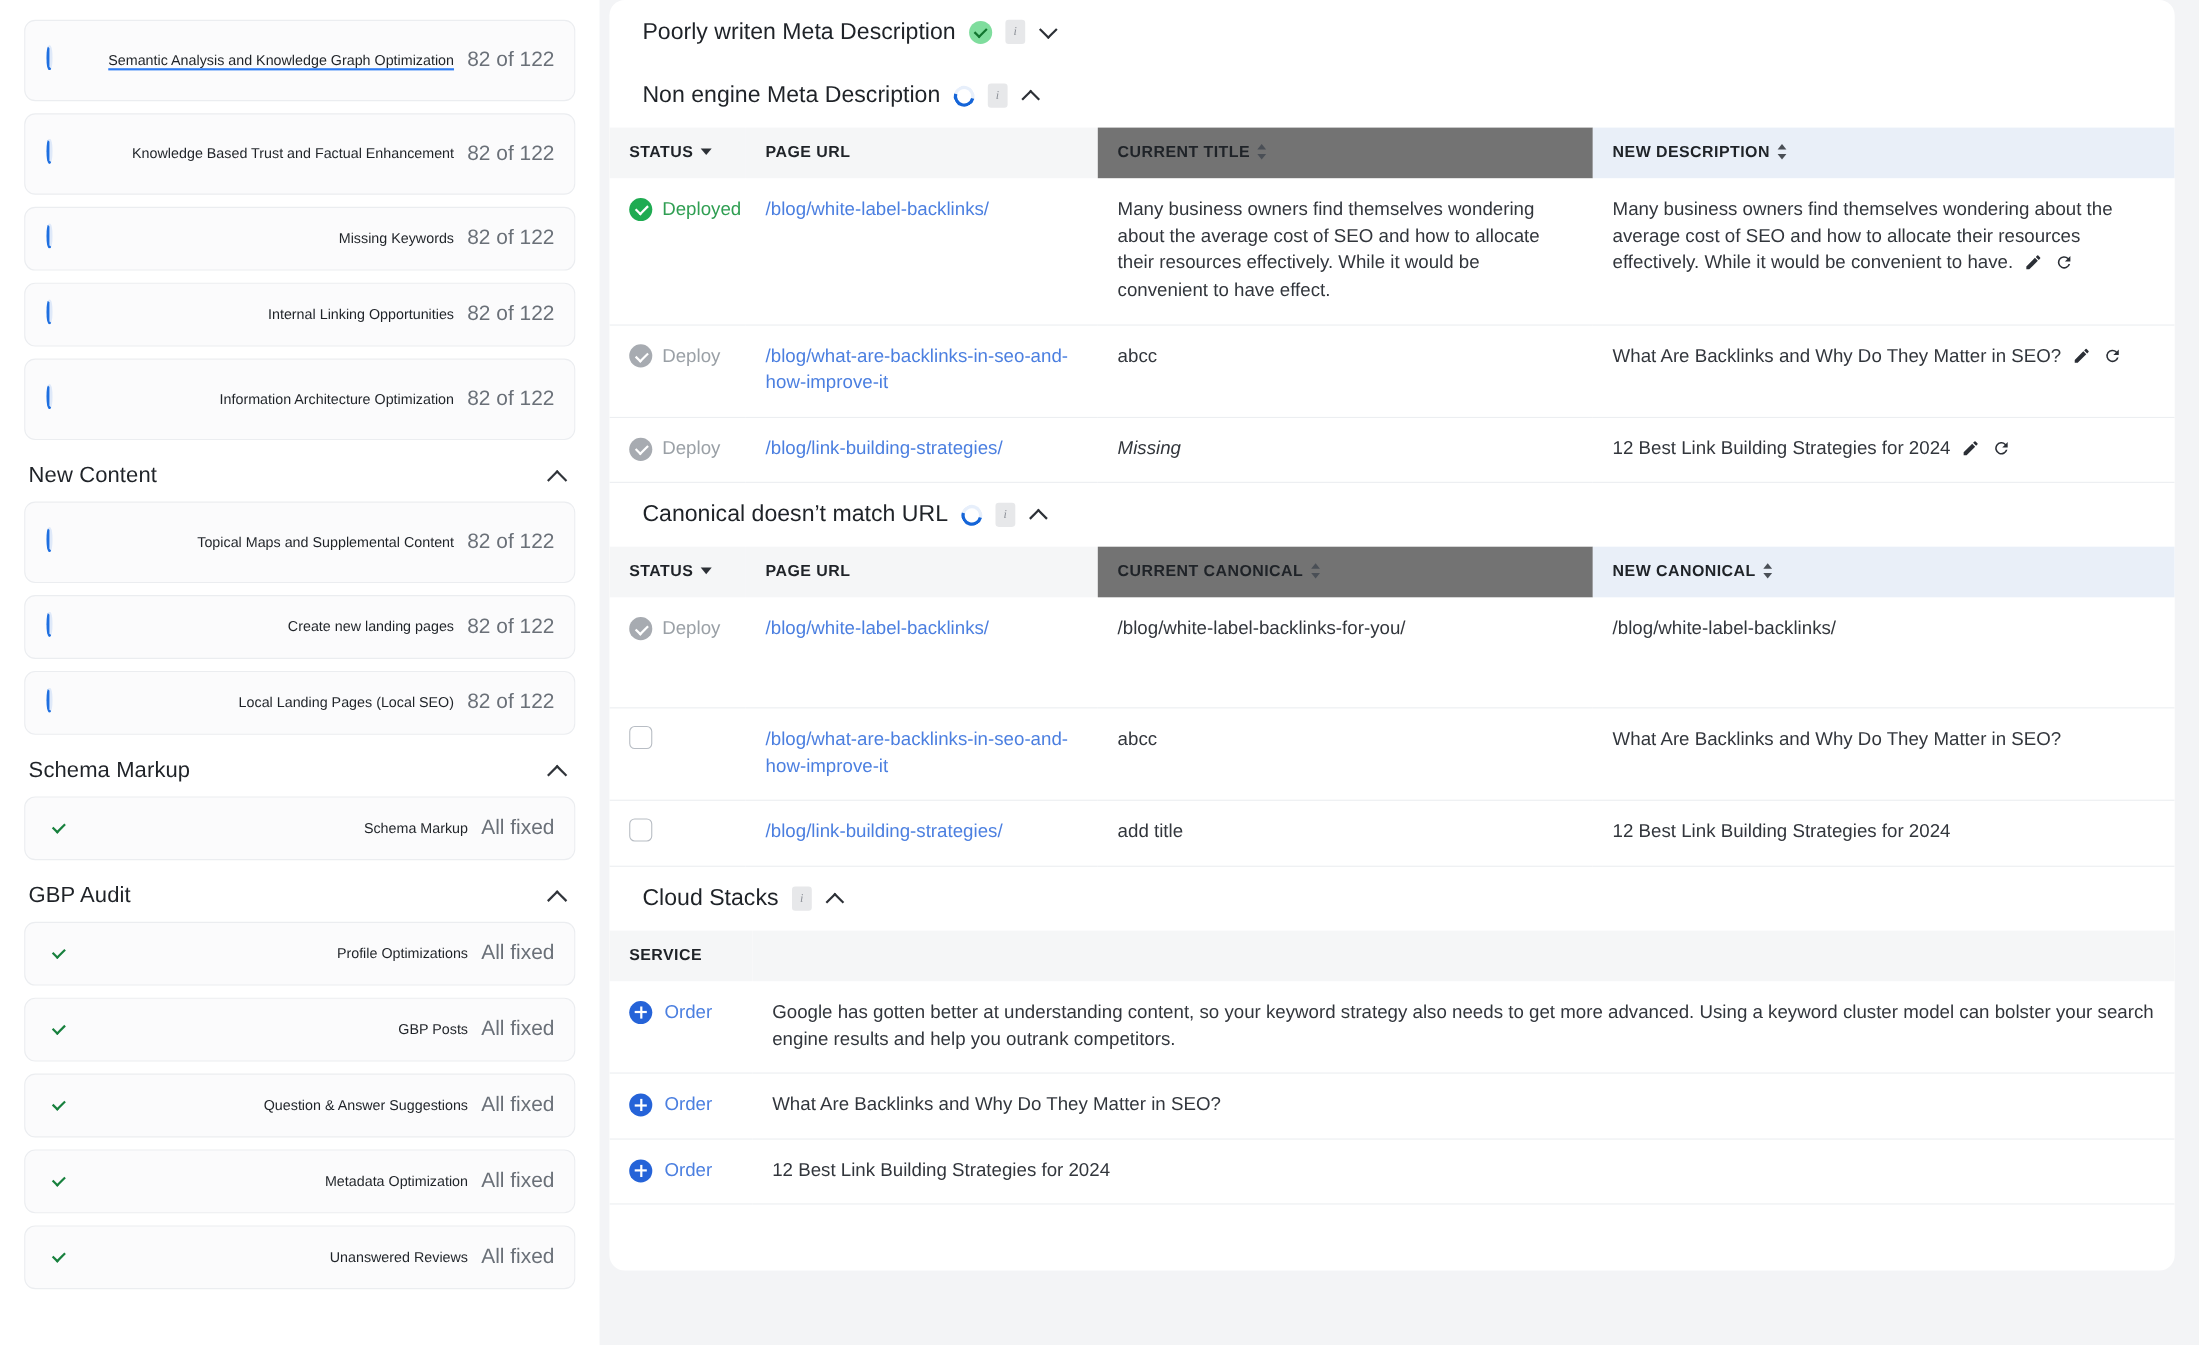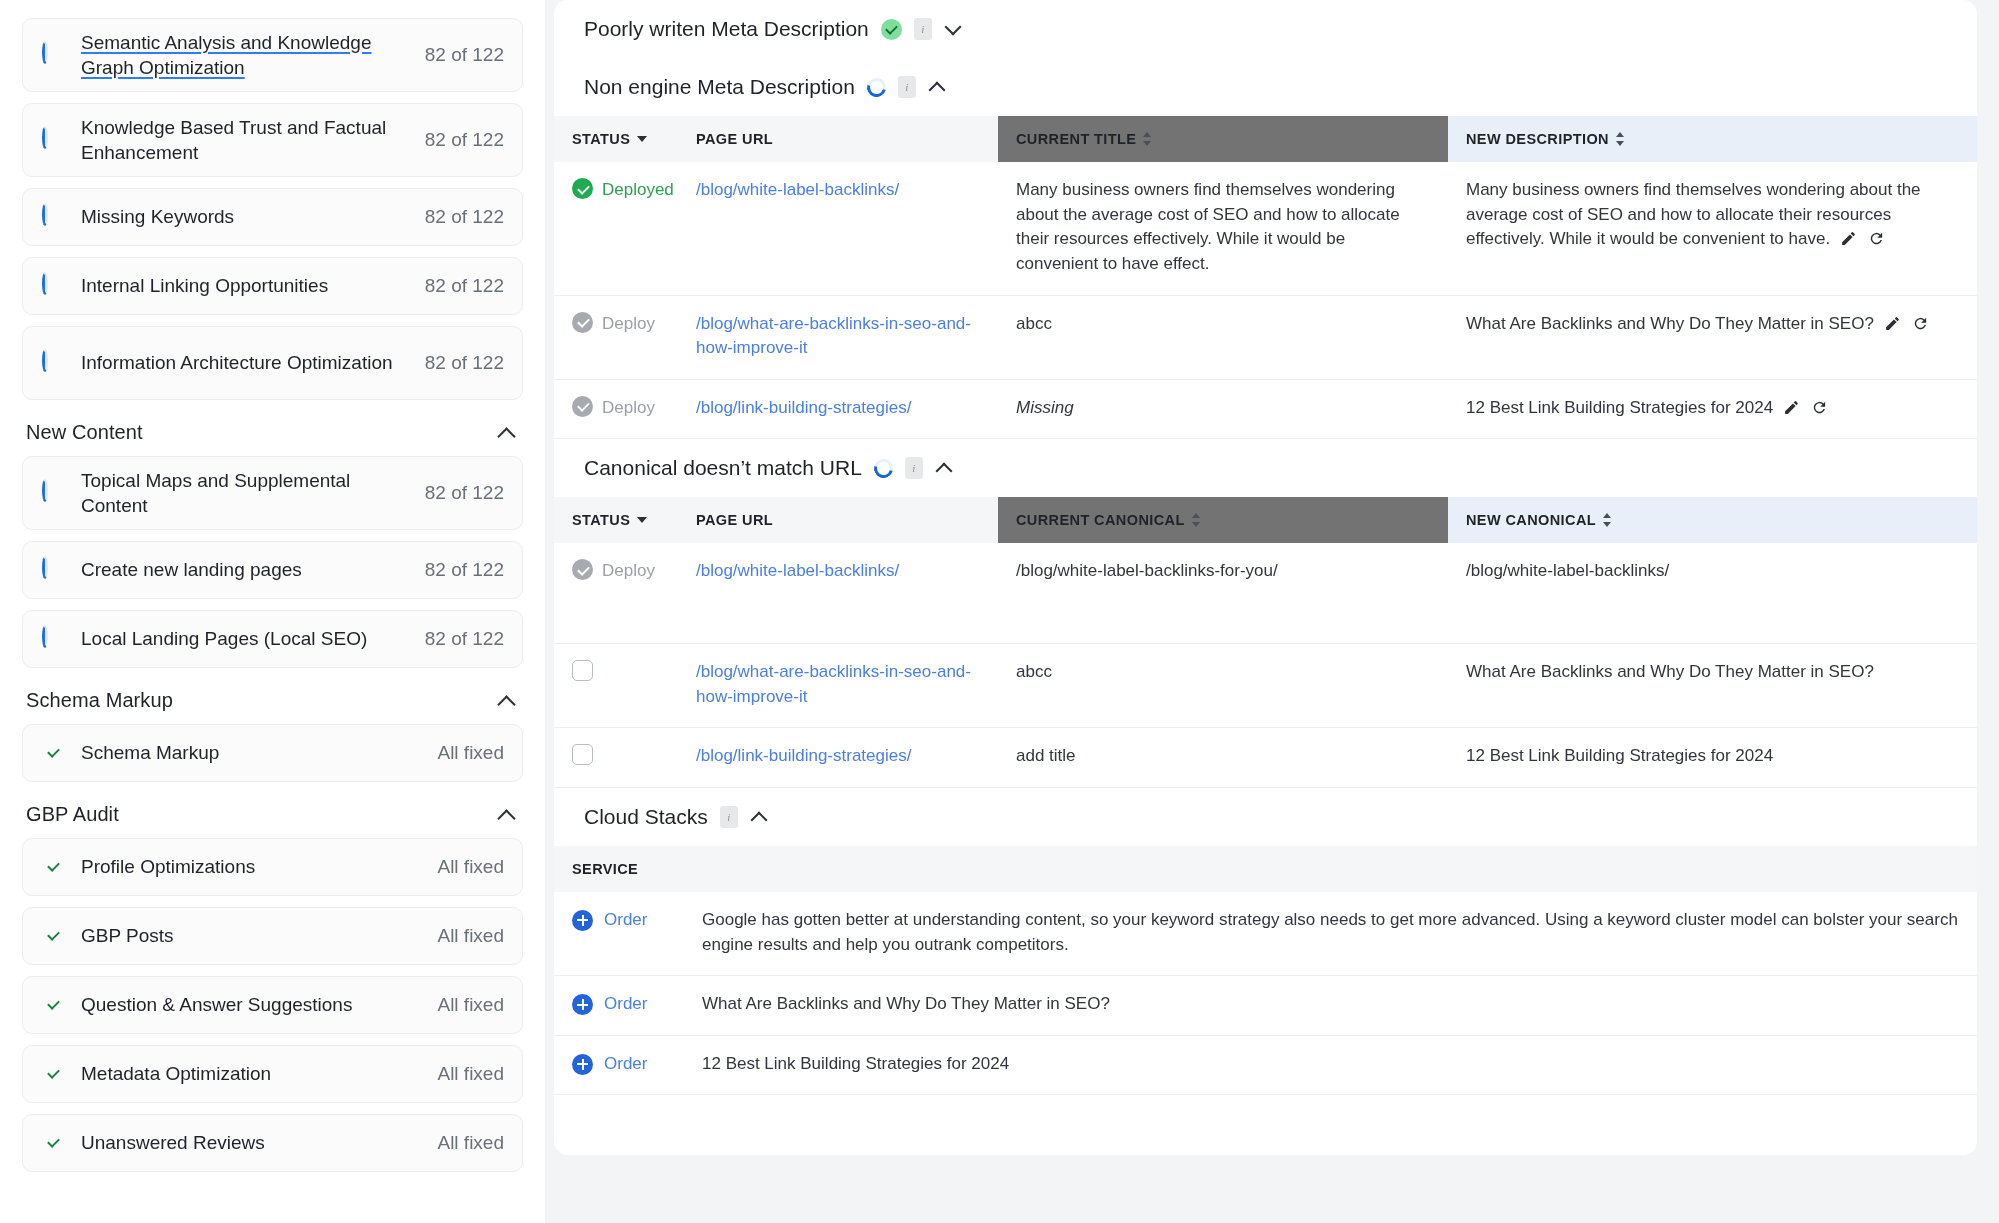--- a/index.html
+++ b/index.html
@@ -57,22 +57,23 @@
     width: 22px; height: 22px; border-radius: 50%;
     background: #8fe3a8; position: relative;
   }
   .check-green::after {
     content: ""; position: absolute; left: 6px; top: 6px;
     width: 9px; height: 5px;
     border-left: 2px solid #17803d; border-bottom: 2px solid #17803d;
     transform: rotate(-45deg);
   }
   .item-label {
-    flex: 1 1 auto; font-size: 19px; color: #1f2328; line-height: 1.34;
+    flex: 1 1 auto; font-size: 13px; color: #1f2328; line-height: 1.34;
     padding-right: 12px;
+    text-align: right;
   }
   .item-label.link {
     color: #1f2328; text-decoration: underline;
     text-decoration-color: #2f7df4; text-decoration-thickness: 2px;
     text-underline-offset: 3px;
   }
   .item-count { flex: 0 0 auto; font-size: 19px; color: #6a7078; white-space: nowrap; }
 
   
   .main-wrap { flex: 1 1 auto; padding: 0 22px 24px 9px; }
@@ -131,21 +132,21 @@
   th.c-url    { background: #f5f6f7; width: 320px; }
   th.c-cur    { background: #737373; width: 450px; }
   th.c-new    { background: #e9eff8; }
   table.grid td {
     font-size: 17px; color: #32363c; line-height: 1.45;
     padding: 16px 18px 18px 18px;
     vertical-align: top;
     border-bottom: 1px solid #eceef1;
   }
   td.status { padding-left: 18px; }
-  .status-wrap { display: flex; gap: 9px; }
+  .status-wrap { display: flex; align-items: center; gap: 9px; }
   .pill-check {
     width: 21px; height: 21px; border-radius: 50%;
     background: #1fab52; position: relative; flex: 0 0 21px;
   }
   .pill-check.grey { background: #a7abb1; }
   .pill-check::after {
     content: ""; position: absolute; left: 5.5px; top: 6.5px;
     width: 9px; height: 5px;
     border-left: 2px solid #fff; border-bottom: 2px solid #fff;
     transform: rotate(-45deg);

